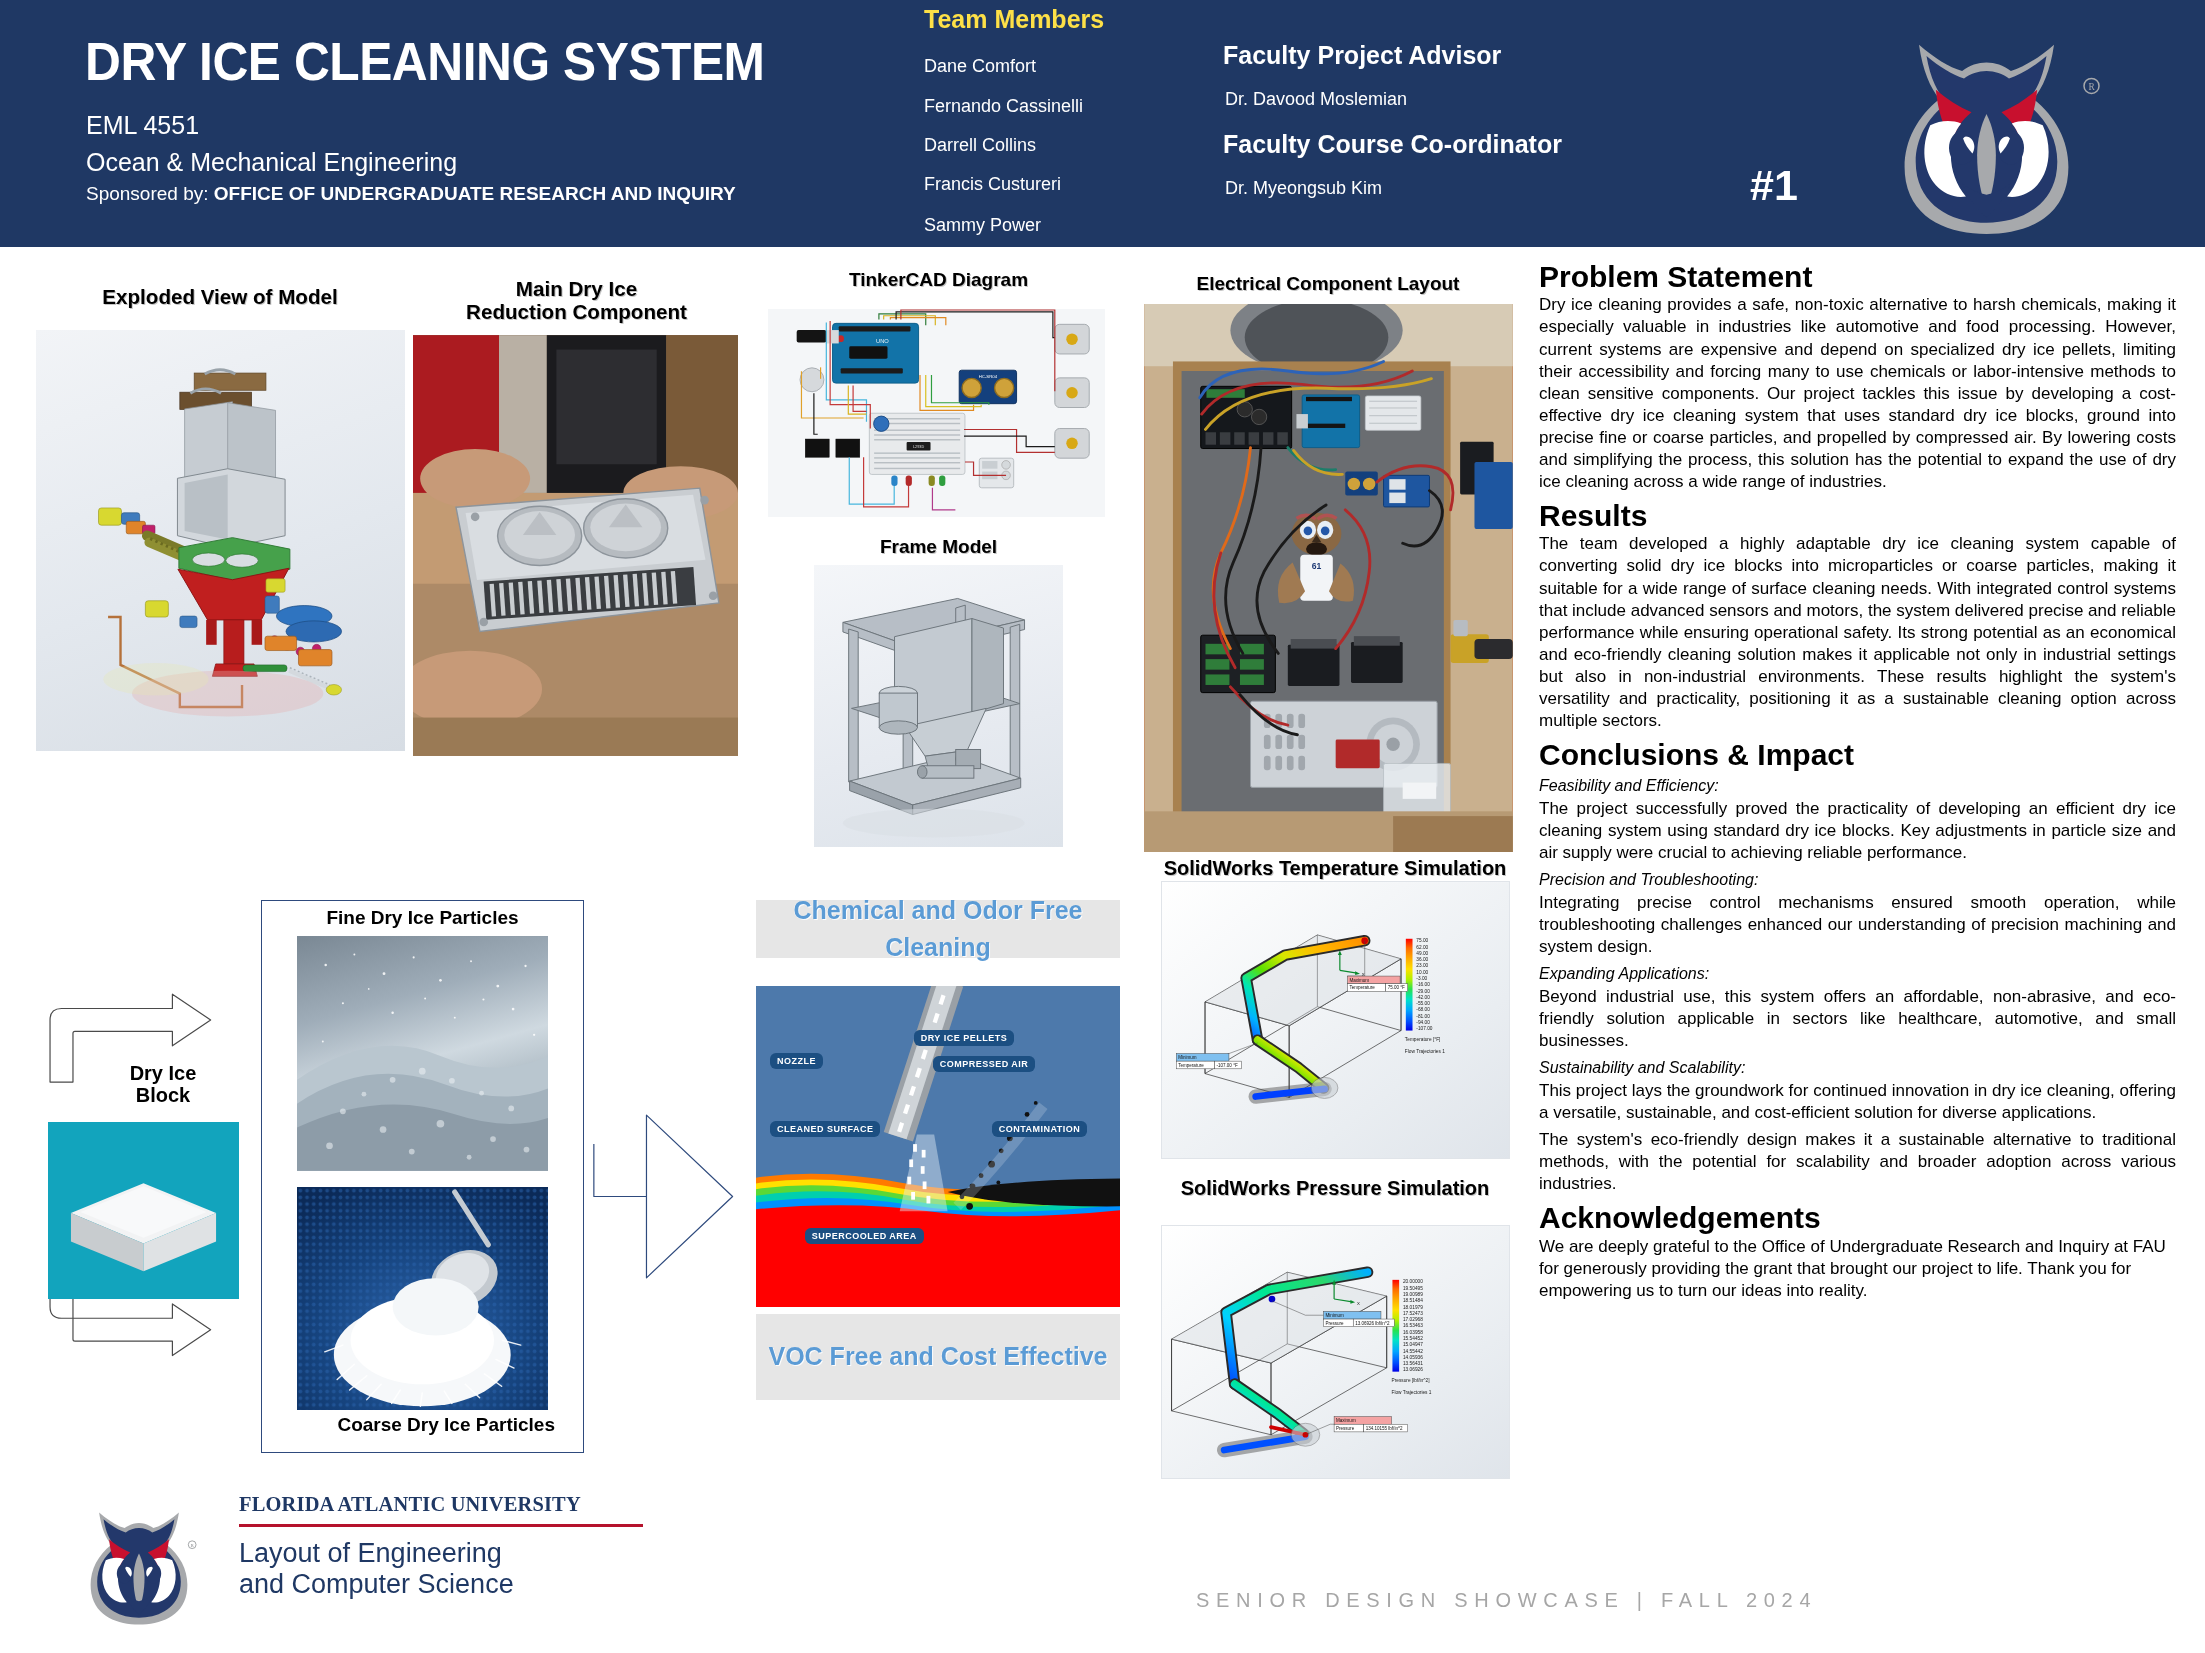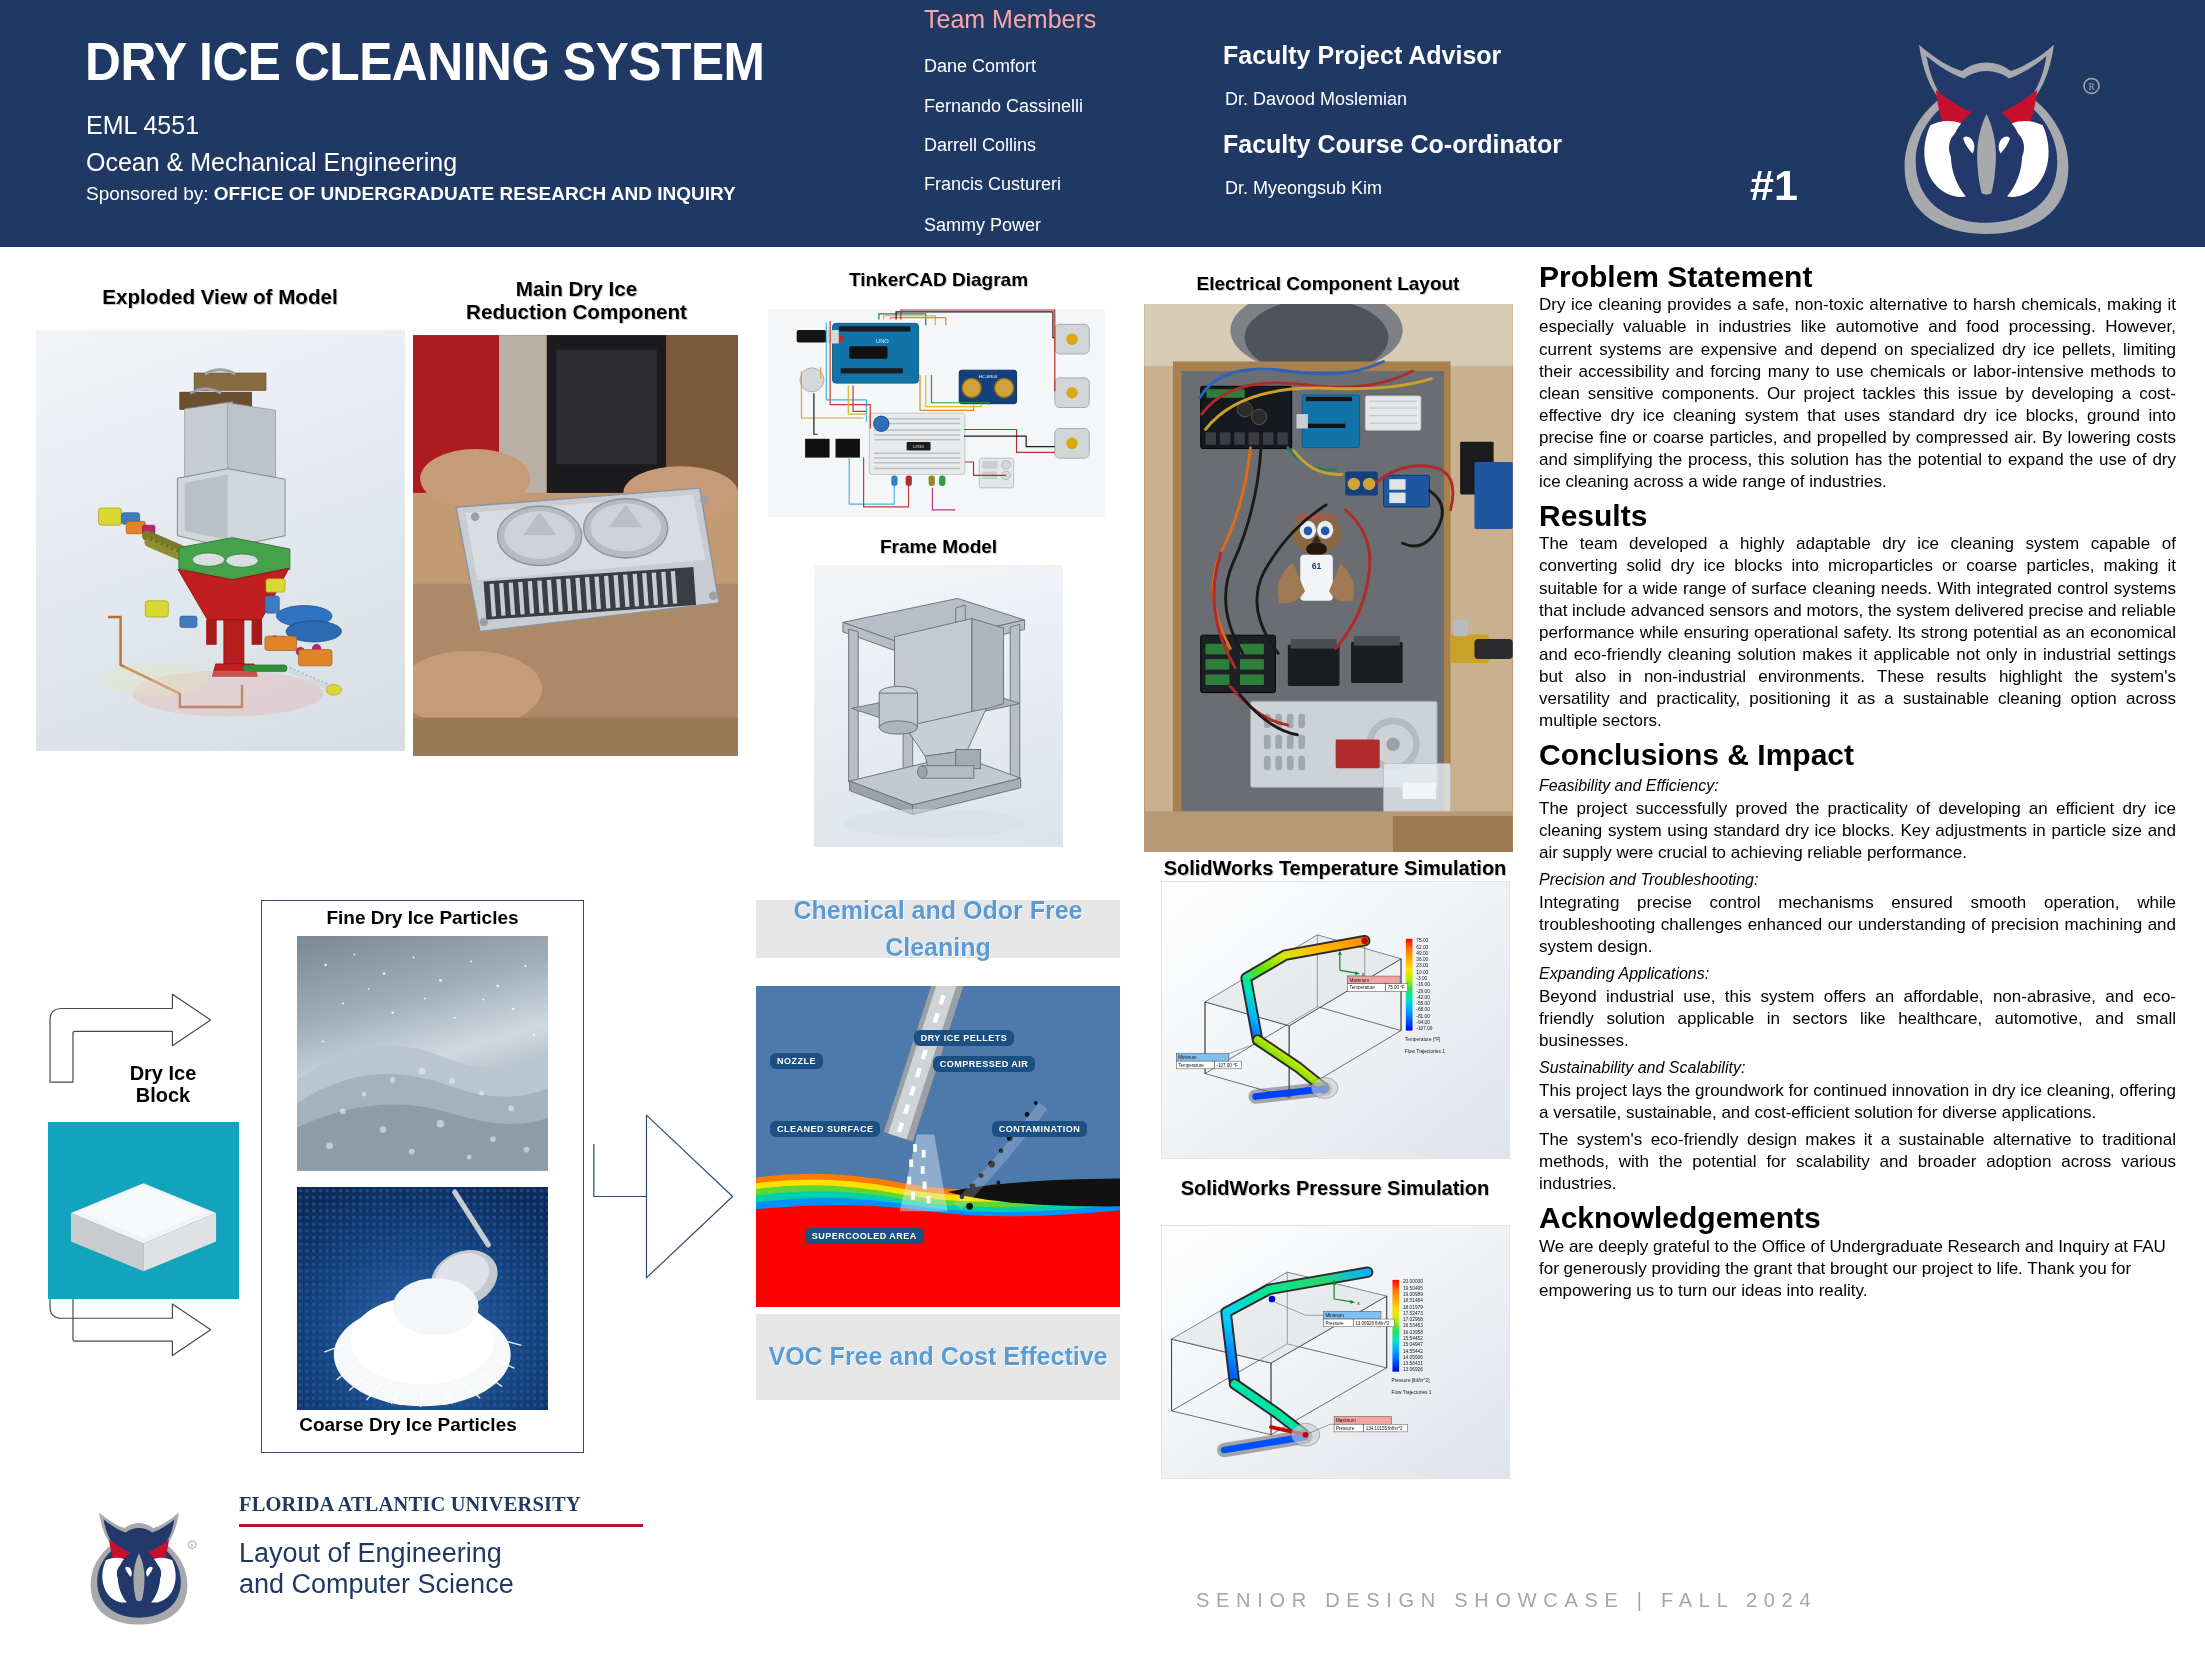--- a/index.html
+++ b/index.html
@@ -31,21 +31,21 @@
     font-size: 25px; color: #ffffff; font-weight: 400;
   }
   #sponsor-line {
     position: absolute; left: 86px; top: 183px;
     font-size: 19px; color: #ffffff; font-weight: 400;
   }
   #sponsor-line b { font-weight: 700; }
 
   #team-heading {
     position: absolute; left: 924px; top: 4.8px;
-    font-size: 25px; font-weight: 400; color: #fca5a5;
+    font-size: 25px; font-weight: 700; color: #fde047;
   }
   .team-name {
     position: absolute; left: 924px;
     font-size: 18px; color: #ffffff; font-weight: 400;
   }
 
   #advisor-heading {
     position: absolute; left: 1223px; top: 41px;
     font-size: 25px; font-weight: 700; color: #ffffff;
   }
@@ -123,21 +123,21 @@
     position: absolute; left: 261px; top: 900px;
     width: 323px; height: 553px;
     border: 1.4px solid #2e4a7d; background: #ffffff;
   }
   #fine-label {
     position: absolute; left: 261px; top: 907px; width: 323px;
     text-align: center; font-size: 19px; font-weight: 700; color: #000;
   }
   #coarse-label {
     position: absolute; left: 261px; top: 1414px; width: 294px;
-    text-align: center; font-size: 19px; font-weight: 700; color: #000;
+    text-align: right; font-size: 19px; font-weight: 700; color: #000;
   }
   #fine-img {
     position: absolute; left: 297px; top: 936px; width: 251px; height: 235px;
     background: linear-gradient(170deg,#7d8b97 0%,#a8b6c0 35%,#cdd7de 60%,#97a7b3 100%);
     overflow: hidden;
   }
   #coarse-img {
     position: absolute; left: 297px; top: 1187px; width: 251px; height: 223px;
     background: radial-gradient(circle at 50% 65%, #2a5fa8 0%, #14407d 55%, #0c2c5c 100%);
     overflow: hidden;

